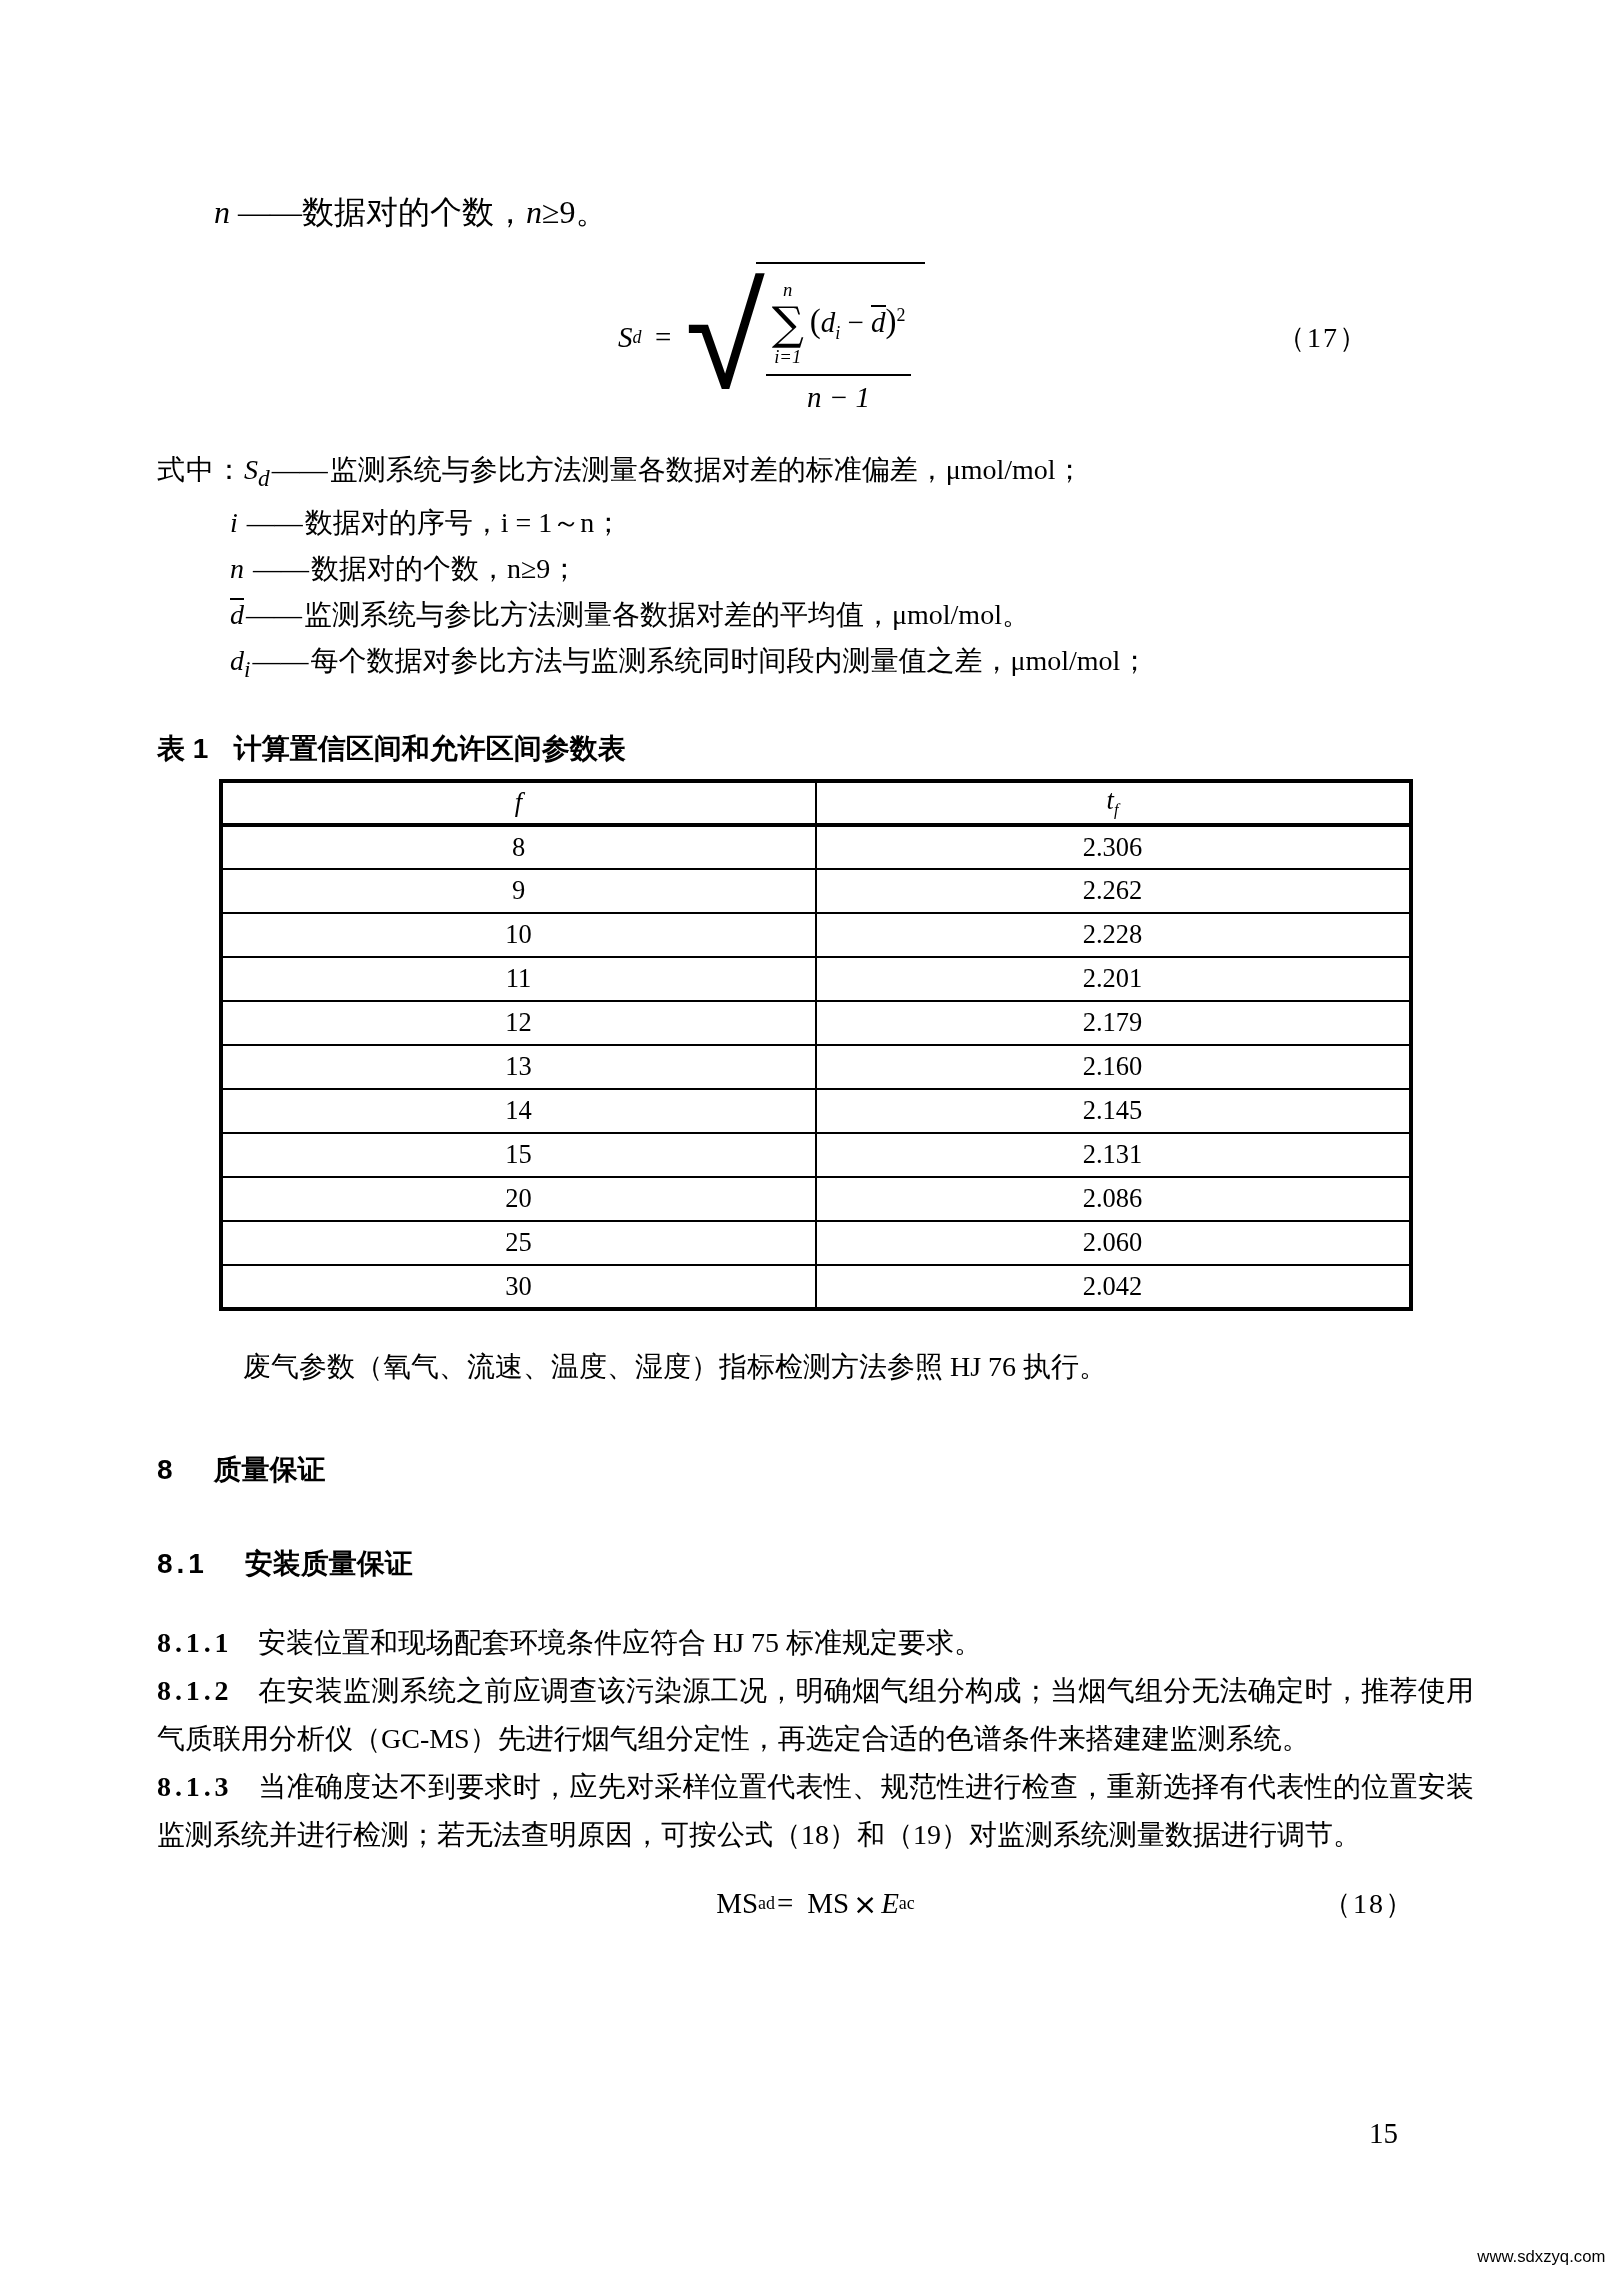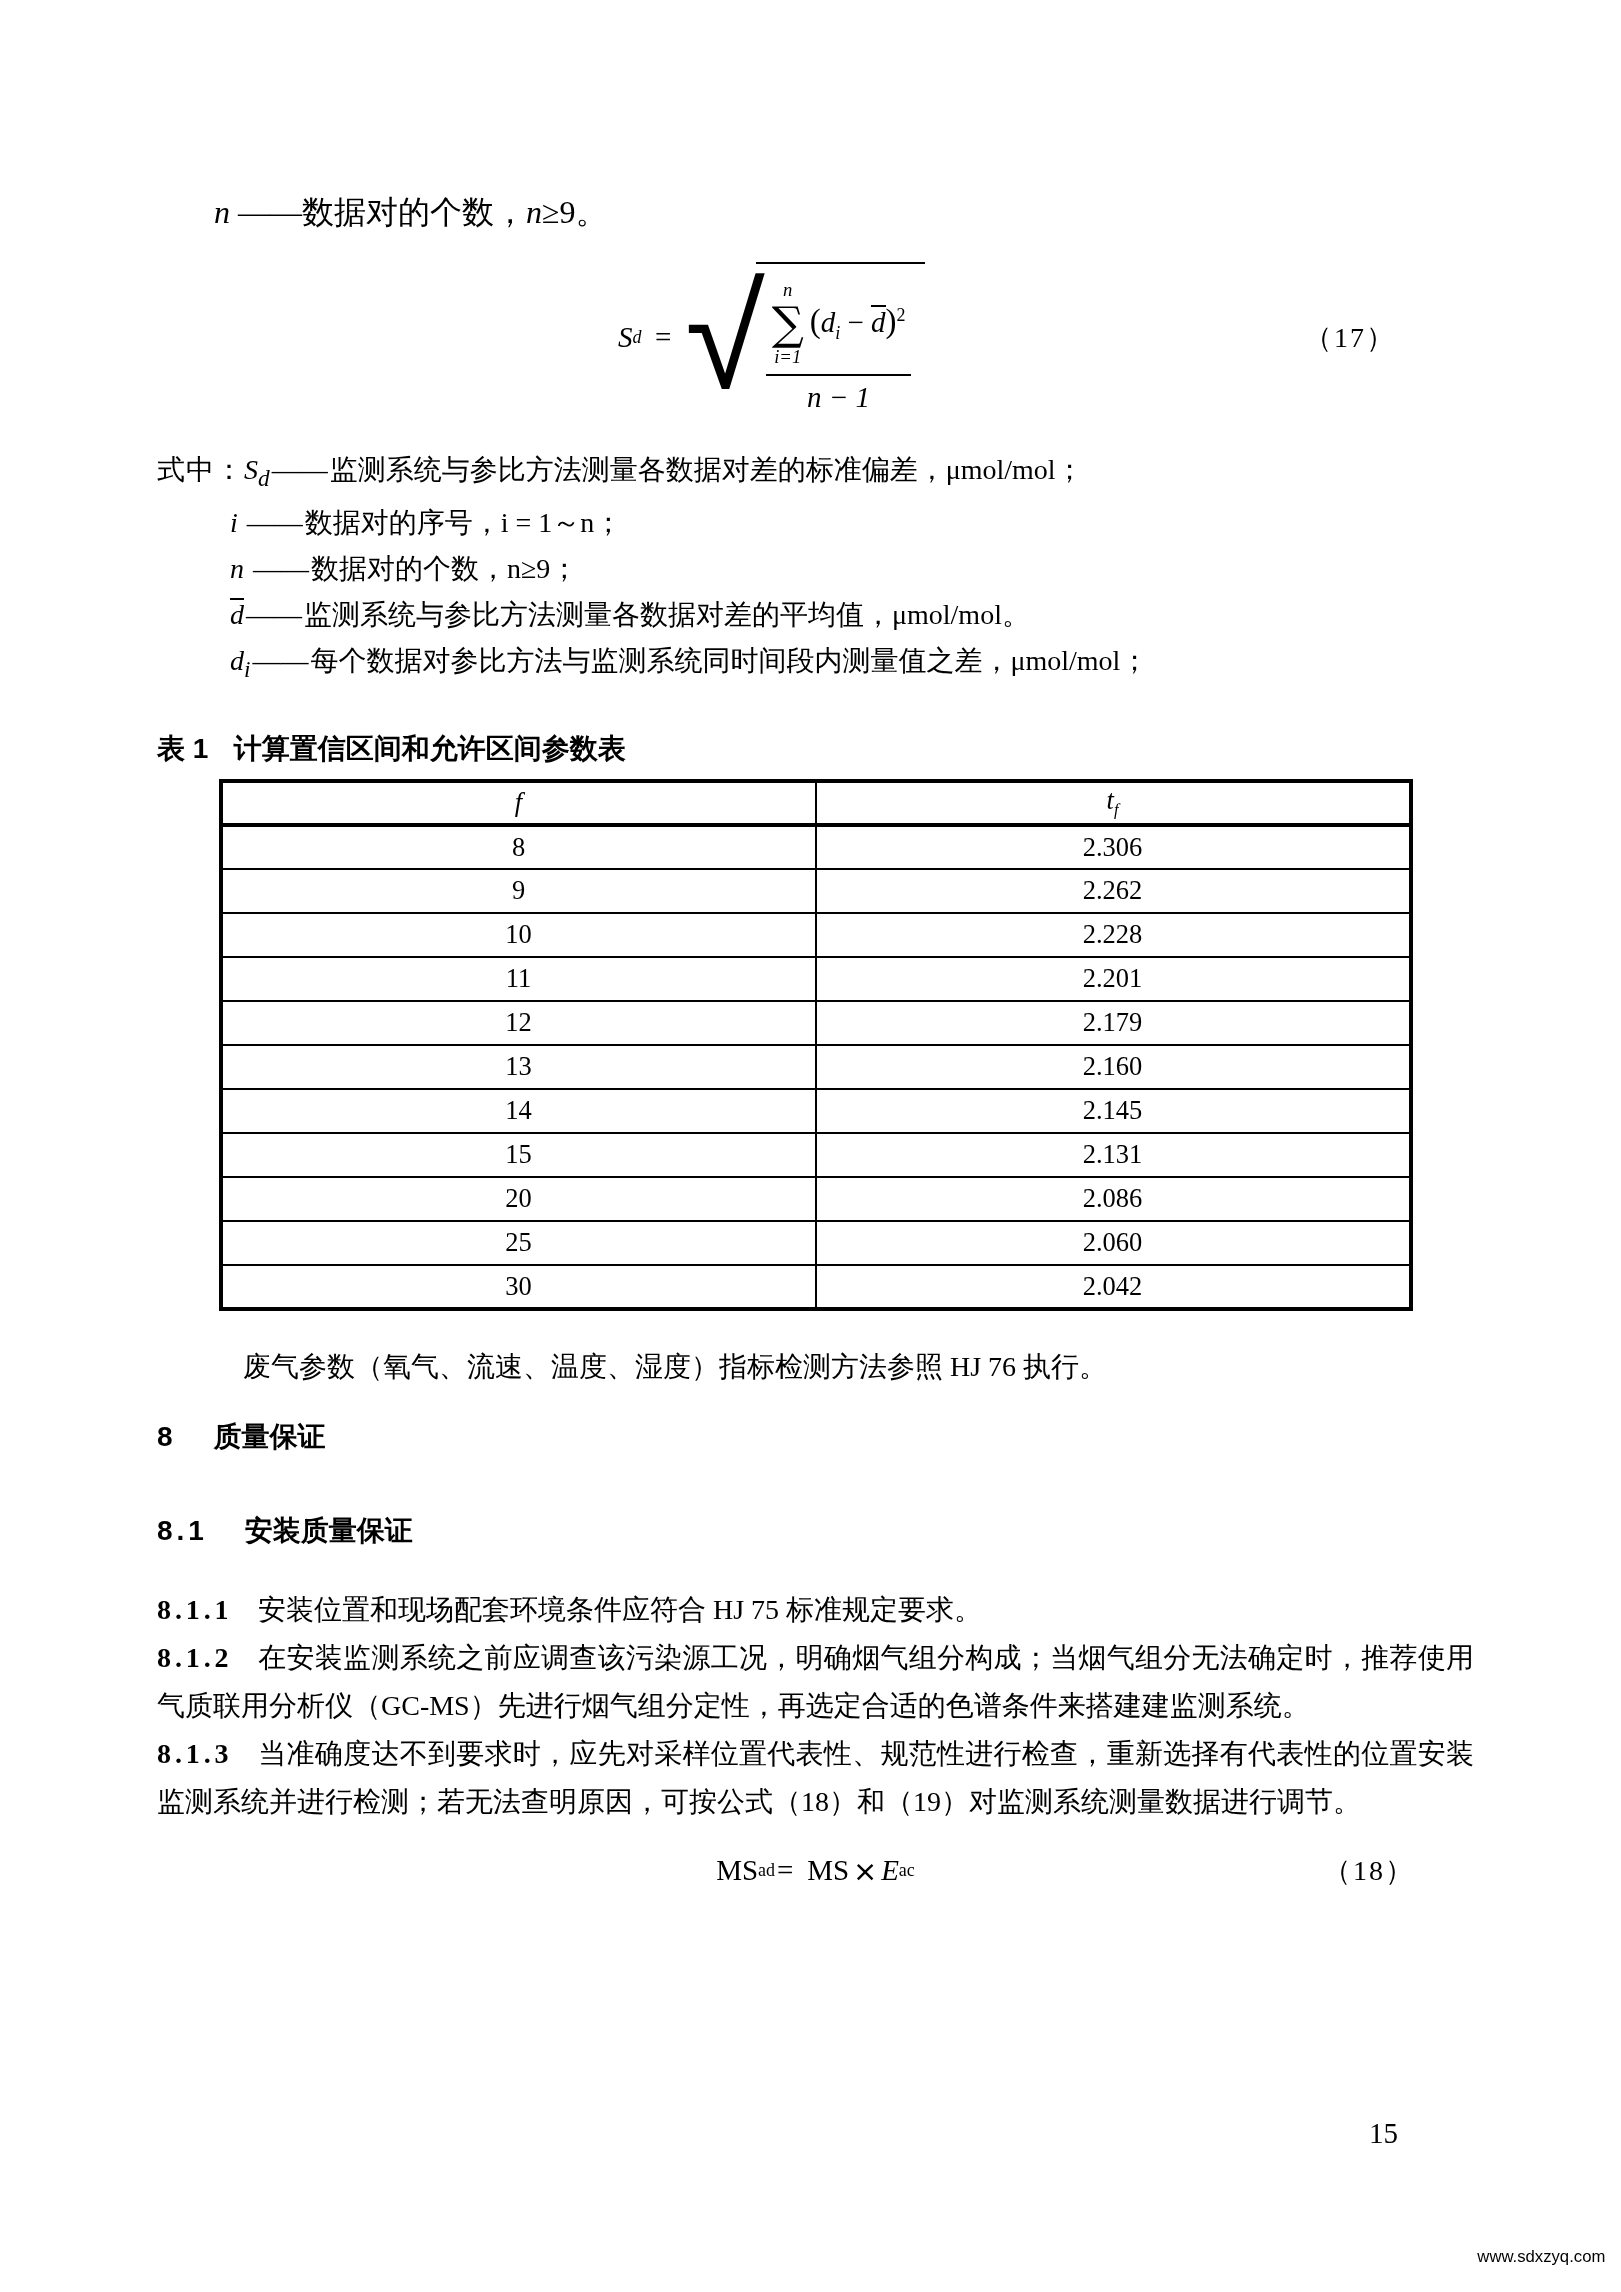--- a/index.html
+++ b/index.html
@@ -24,21 +24,21 @@
   .equation{
     position:relative;
     display:flex;justify-content:center;align-items:center;
     font-size:29px;
   }
   .eq17{height:186px;margin-top:13.7px;}
   .eq-label{
     position:absolute;top:50%;transform:translateY(-50%);
     font-size:28px;letter-spacing:2px;
   }
-  .eq17 .eq-label{right:78px;margin-left:43px;}
+  .eq17 .eq-label{right:105px;margin-left:43px;}
   .formula{display:inline-flex;align-items:center;transform:translateX(-44px);}
   .formula sub{font-size:0.62em;font-style:italic;}
   .formula sup{font-size:0.62em;}
   .eq-sign{margin:0 13.7px;}
   .sqrt{display:inline-flex;align-items:center;}
   .sqrt-sign{
     font-size:145px;line-height:137px;
     font-family:"DejaVu Sans",sans-serif;font-weight:200;
     margin-right:-8.8px;
   }
@@ -86,21 +86,21 @@
   table.params thead th{border-bottom:4.9px solid #000;font-weight:normal;}
   .hdr-it{font-style:italic;}
   .hdr-it sub{font-size:0.62em;font-style:italic;}
   
   .heading{
     font-family:"Liberation Sans","DejaVu Sans",sans-serif;
     font-weight:bold;font-size:28px;line-height:37px;
     white-space:nowrap;
   }
   .h-7224{margin-top:65px;}
-  .h-8{margin-top:33px;}
+  .h-8{margin-top:66px;}
   .h-81{margin-top:57px;}
   .heading .num{margin-right:37px;letter-spacing:3.9px;}
   .para{
     font-size:28px;line-height:37px;
     margin-top:37px;
     text-indent:86px;
   }
   .clause{
     font-size:28px;line-height:48px;
     text-align:justify;

